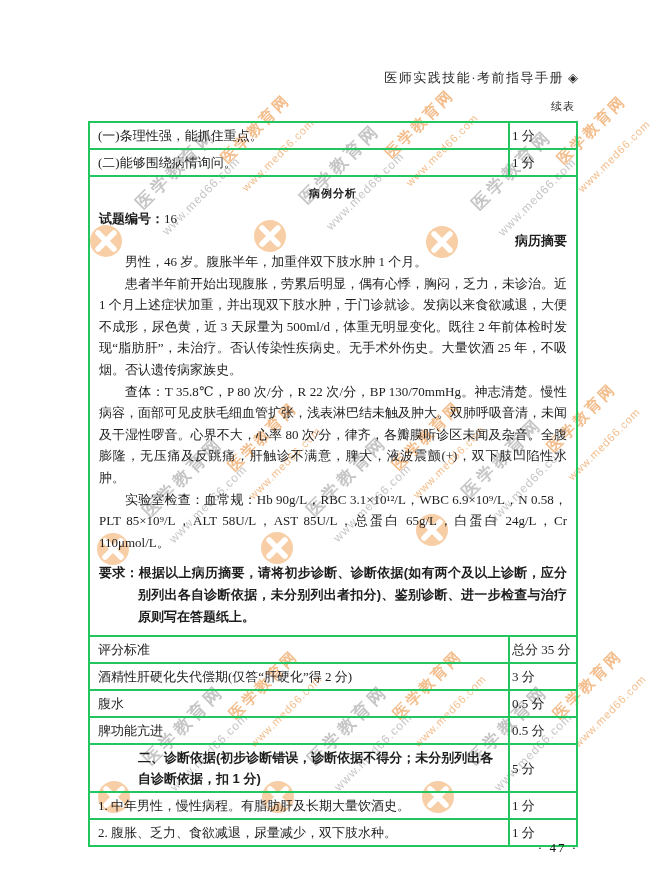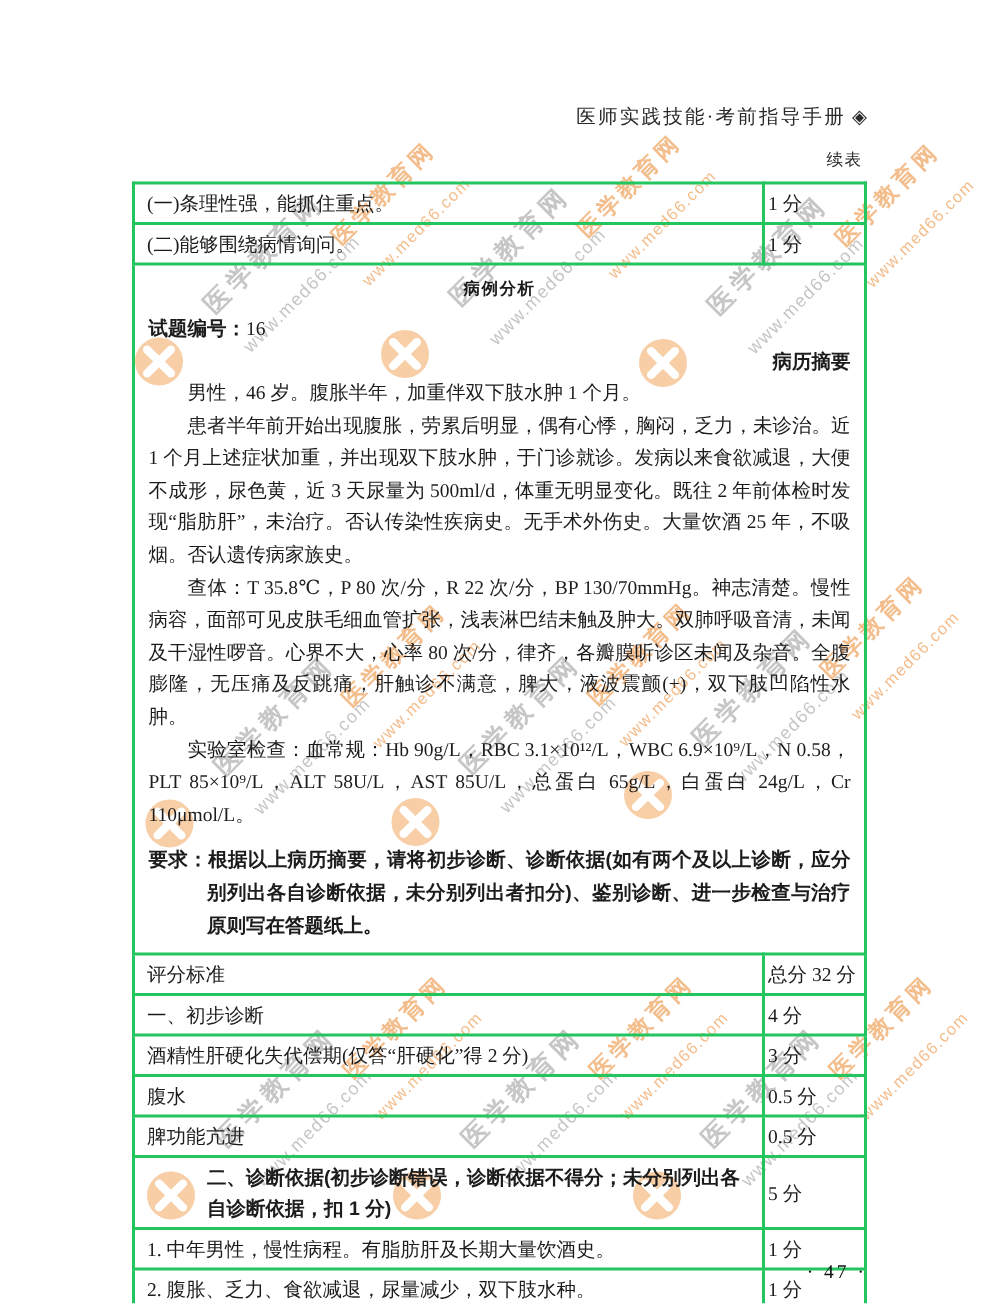--- a/index.html
+++ b/index.html
@@ -262,27 +262,23 @@
             <p class="case-par">查体：T 35.8℃，P 80 次/分，R 22 次/分，BP 130/70mmHg。神志清楚。慢性病容，面部可见皮肤毛细血管扩张，浅表淋巴结未触及肿大。双肺呼吸音清，未闻及干湿性啰音。心界不大，心率 80 次/分，律齐，各瓣膜听诊区未闻及杂音。全腹膨隆，无压痛及反跳痛，肝触诊不满意，脾大，液波震颤(+)，双下肢凹陷性水肿。</p>
             <p class="case-par">实验室检查：血常规：Hb 90g/L，RBC 3.1×10¹²/L，WBC 6.9×10⁹/L，N 0.58，PLT 85×10⁹/L，ALT 58U/L，AST 85U/L，总蛋白 65g/L，白蛋白 24g/L，Cr 110μmol/L。</p>
             <p class="req-par">
               <span>要求：</span><span>根据以上病历摘要，请将初步诊断、诊断依据(如有两个及以上诊断，应分别列出各自诊断依据，未分别列出者扣分)、鉴别诊断、进一步检查与治疗原则写在答题纸上。</span>
             </p>
           </td>
         </tr>
 
         <tr class="small-row">
           <td>评分标准</td>
-          <td class="score-cell">总分 32 分</td>
-        </tr>
-
-        <tr class="small-row">
-          <td>一、初步诊断</td>
-          <td class="score-cell">4 分</td>
-        </tr>
+          <td class="score-cell">总分 35 分</td>
+        </tr>
+
         <tr class="small-row">
           <td>酒精性肝硬化失代偿期(仅答“肝硬化”得 2 分)</td>
           <td class="score-cell">3 分</td>
         </tr>
         <tr class="small-row">
           <td>腹水</td>
           <td class="score-cell">0.5 分</td>
         </tr>
         <tr class="small-row">
           <td>脾功能亢进</td>

